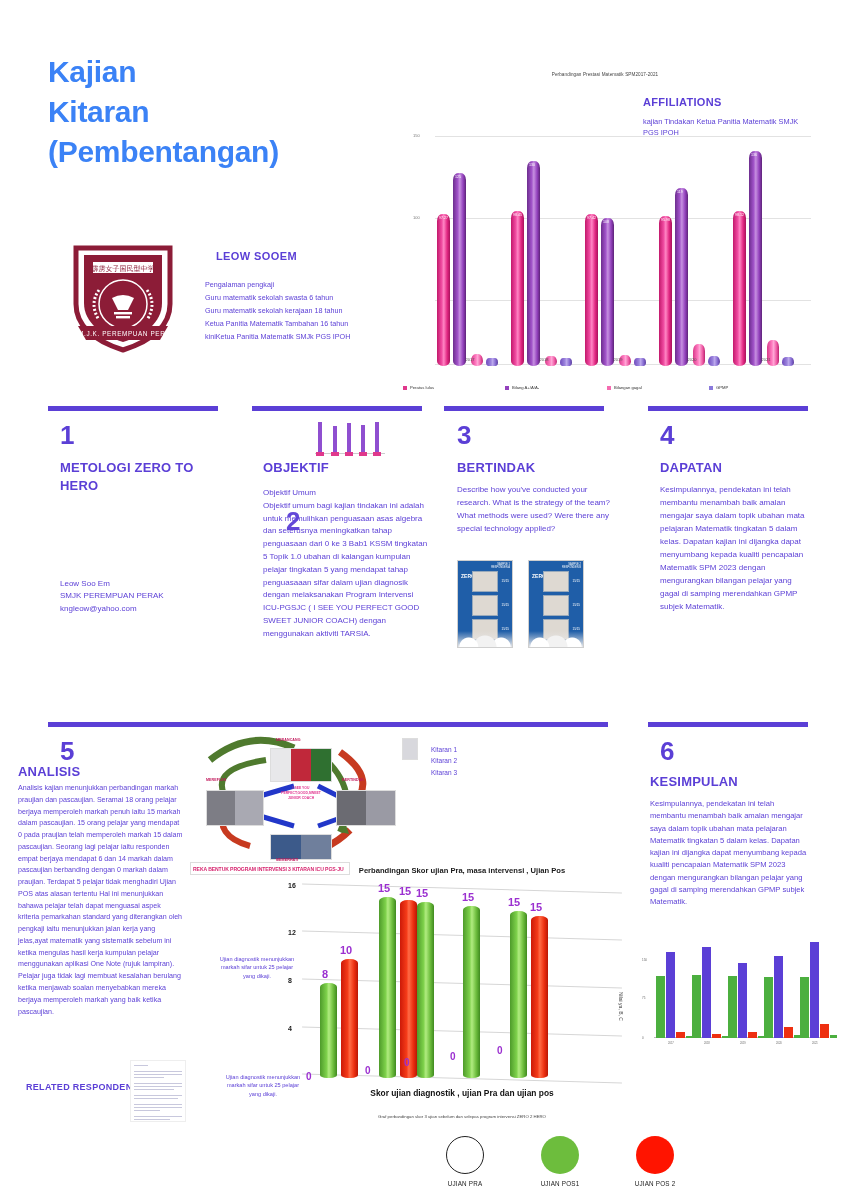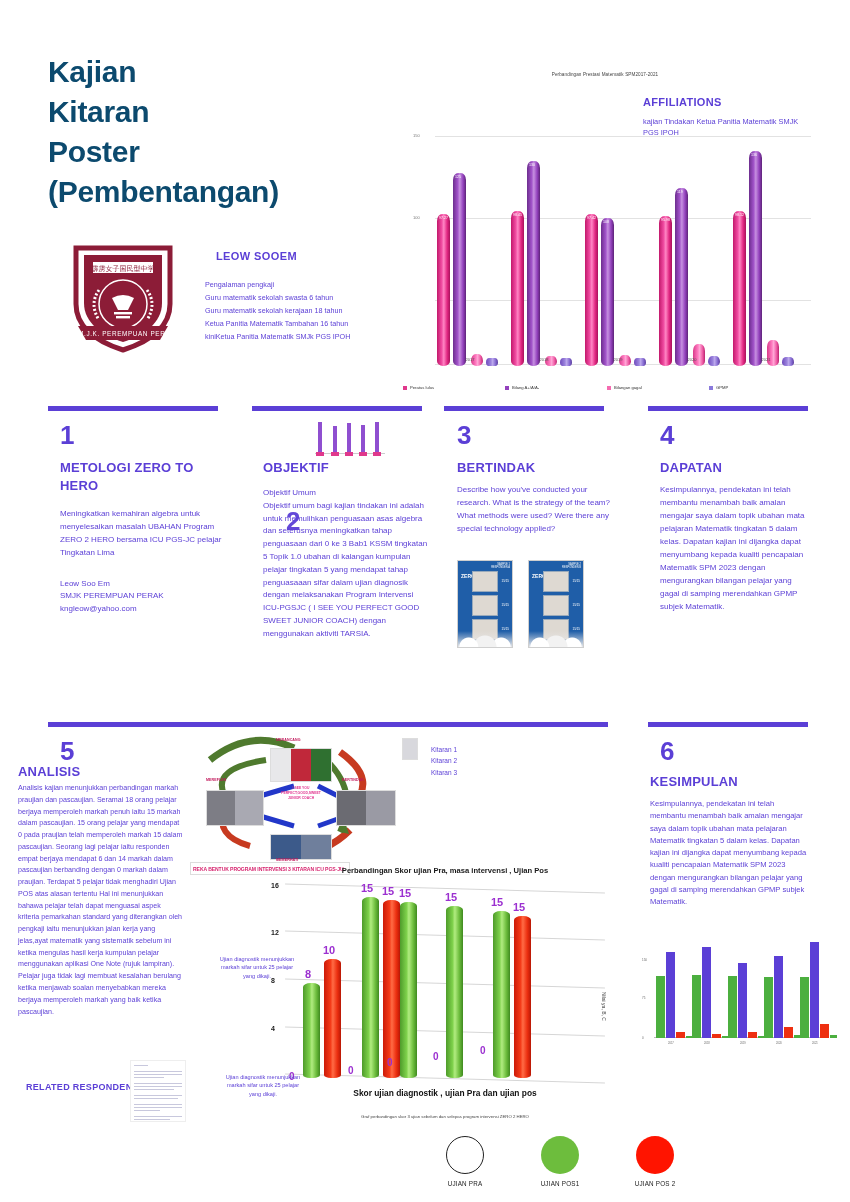--- a/index.html
+++ b/index.html
@@ -10,21 +10,21 @@
     position: relative;
     overflow: hidden;
     color: #5b3fd6;
   }
   .poster { position:absolute; inset:0; }
 
   
   .title {
     position:absolute; left:48px; top:52px; width:330px;
     font-size:30px; font-weight:bold; line-height:1.33;
-    color:#0c4a6e; letter-spacing:-0.3px;
+    color:#3b82f6; letter-spacing:-0.3px;
   }
   .logo { position:absolute; left:62px; top:242px; width:122px; height:112px; }
 
   .author-name {
     position:absolute; left:216px; top:250px;
     font-size:11px; font-weight:bold; color:#5b3fd6; letter-spacing:.4px;
   }
   .author-lines {
     position:absolute; left:205px; top:278px; width:200px;
     font-size:7.2px; line-height:1.82; color:#5b3fd6;
@@ -102,21 +102,21 @@
   .cyc-lab { position:absolute; font-size:3.6px; font-weight:bold; color:#c2185b; letter-spacing:.1px; }
   .center-txt { position:absolute; left:78px; top:52px; width:66px; text-align:center;
      font-size:3.4px; font-weight:bold; color:#e0308c; line-height:1.5; }
   .kit { position:absolute; left:431px; top:744px; font-size:6.5px; line-height:1.75; color:#5b3fd6; }
   .redbanner { position:absolute; left:190px; top:862px; width:160px; height:13px;
      background:#fff; border:1px solid #ddd; overflow:hidden;
      font-size:5.1px; font-weight:bold; color:#d6246e; letter-spacing:-.1px;
      display:flex; align-items:center; padding-left:2px; white-space:nowrap; }
 
   
-  .botchart { position:absolute; left:215px; top:866px; width:400px; height:270px;text-decoration:underline; }
+  .botchart { position:absolute; left:232px; top:866px; width:400px; height:270px;text-decoration:underline; }
   .bc-title { position:absolute; left:60px; top:0px; width:340px; text-align:center;
      font-size:7.6px; font-weight:bold; color:#1a1a1a; }
   .bc-plot { position:absolute; left:70px; top:22px; width:320px; height:190px; }
   .bc-grid { position:absolute; left:0; right:0; height:1px; background:#d6d6d6; }
   .bc-yt { position:absolute; font-size:7px; color:#1a1a1a; font-weight:bold; }
   .bc-bar { position:absolute; bottom:0; width:17px; border-radius:45% 45% 40% 40% / 4px 4px 3px 3px; }
   .bc-green { background:linear-gradient(to right,#4e9b2a 0%,#7dd04a 38%,#b1ec80 52%,#6dbd3d 78%,#3f8a1f 100%); }
   .bc-red   { background:linear-gradient(to right,#cc1a08 0%,#f43a18 38%,#ff6b45 52%,#ec2f10 78%,#b81705 100%); }
   .bc-val { position:absolute; font-size:11px; font-weight:bold; color:#9b30d0; }
   .bc-zero { position:absolute; font-size:10px; font-weight:bold; color:#9b30d0; }
@@ -143,21 +143,20 @@
   .br-xt { position:absolute; bottom:3px; font-size:2.6px; color:#666; }
 </style>
 </head>
 <body>
 
 <div class="poster">
 
   <div class="title">
     <div>Kajian</div>
     <div>Kitaran</div>
-    <div>Poster</div>
     <div>(Pembentangan)</div>
   </div>
 
   <div class="logo">
     <svg viewBox="0 0 122 112" width="122" height="112">
       <path d="M14 6 H108 V62 C108 86 86 100 61 108 C36 100 14 86 14 62 Z" fill="#ffffff" stroke="#8c1c37" stroke-width="5"></path>
       <path d="M22 13 H100 V61 C100 81 82 93 61 100 C40 93 22 81 22 61 Z" fill="#8c1c37"></path>
       <rect x="31" y="20" width="60" height="11" fill="#ffffff"></rect>
       <text x="61" y="28.6" font-size="7" text-anchor="middle" fill="#8c1c37" font-family="DejaVu Sans, sans-serif">霹雳女子国民型中学</text>
       <circle cx="61" cy="62" r="24" fill="none" stroke="#ffffff" stroke-width="1.5"></circle>
@@ -274,21 +273,20 @@
   <div class="affil-head">AFFILIATIONS</div>
   <div class="affil-body">kajian Tindakan Ketua Panitia Matematik SMJK PGS IPOH</div>
 
   <div class="rule" style="left:48px;  top:406px; width:170px;"></div>
   <div class="rule" style="left:252px; top:406px; width:170px;"></div>
   <div class="rule" style="left:444px; top:406px; width:160px;"></div>
   <div class="rule" style="left:648px; top:406px; width:160px;"></div>
 
   <div class="secnum" style="left:60px; top:422px;">1</div>
   <div class="sechead" style="left:60px; top:459px; width:175px;">METOLOGI ZERO TO HERO</div>
-  <div class="s1-sub">Meningkatkan kemahiran algebra  untuk menyelesaikan masalah UBAHAN   Program ZERO 2 HERO bersama ICU PGS-JC pelajar Tingkatan Lima</div>
   <div class="s1-auth" style="white-space:pre-line;">Leow Soo  Em
 SMJK PEREMPUAN PERAK
  kngleow@yahoo.com</div>
 
   <div class="minibars">
     <div class="mbline"></div>
     <div class="mb" style="left:3px;  height:30px;"></div>
     <div class="mbfoot" style="left:1px;"></div>
     <div class="mb" style="left:18px; height:26px;"></div>
     <div class="mbfoot" style="left:16px;"></div>

